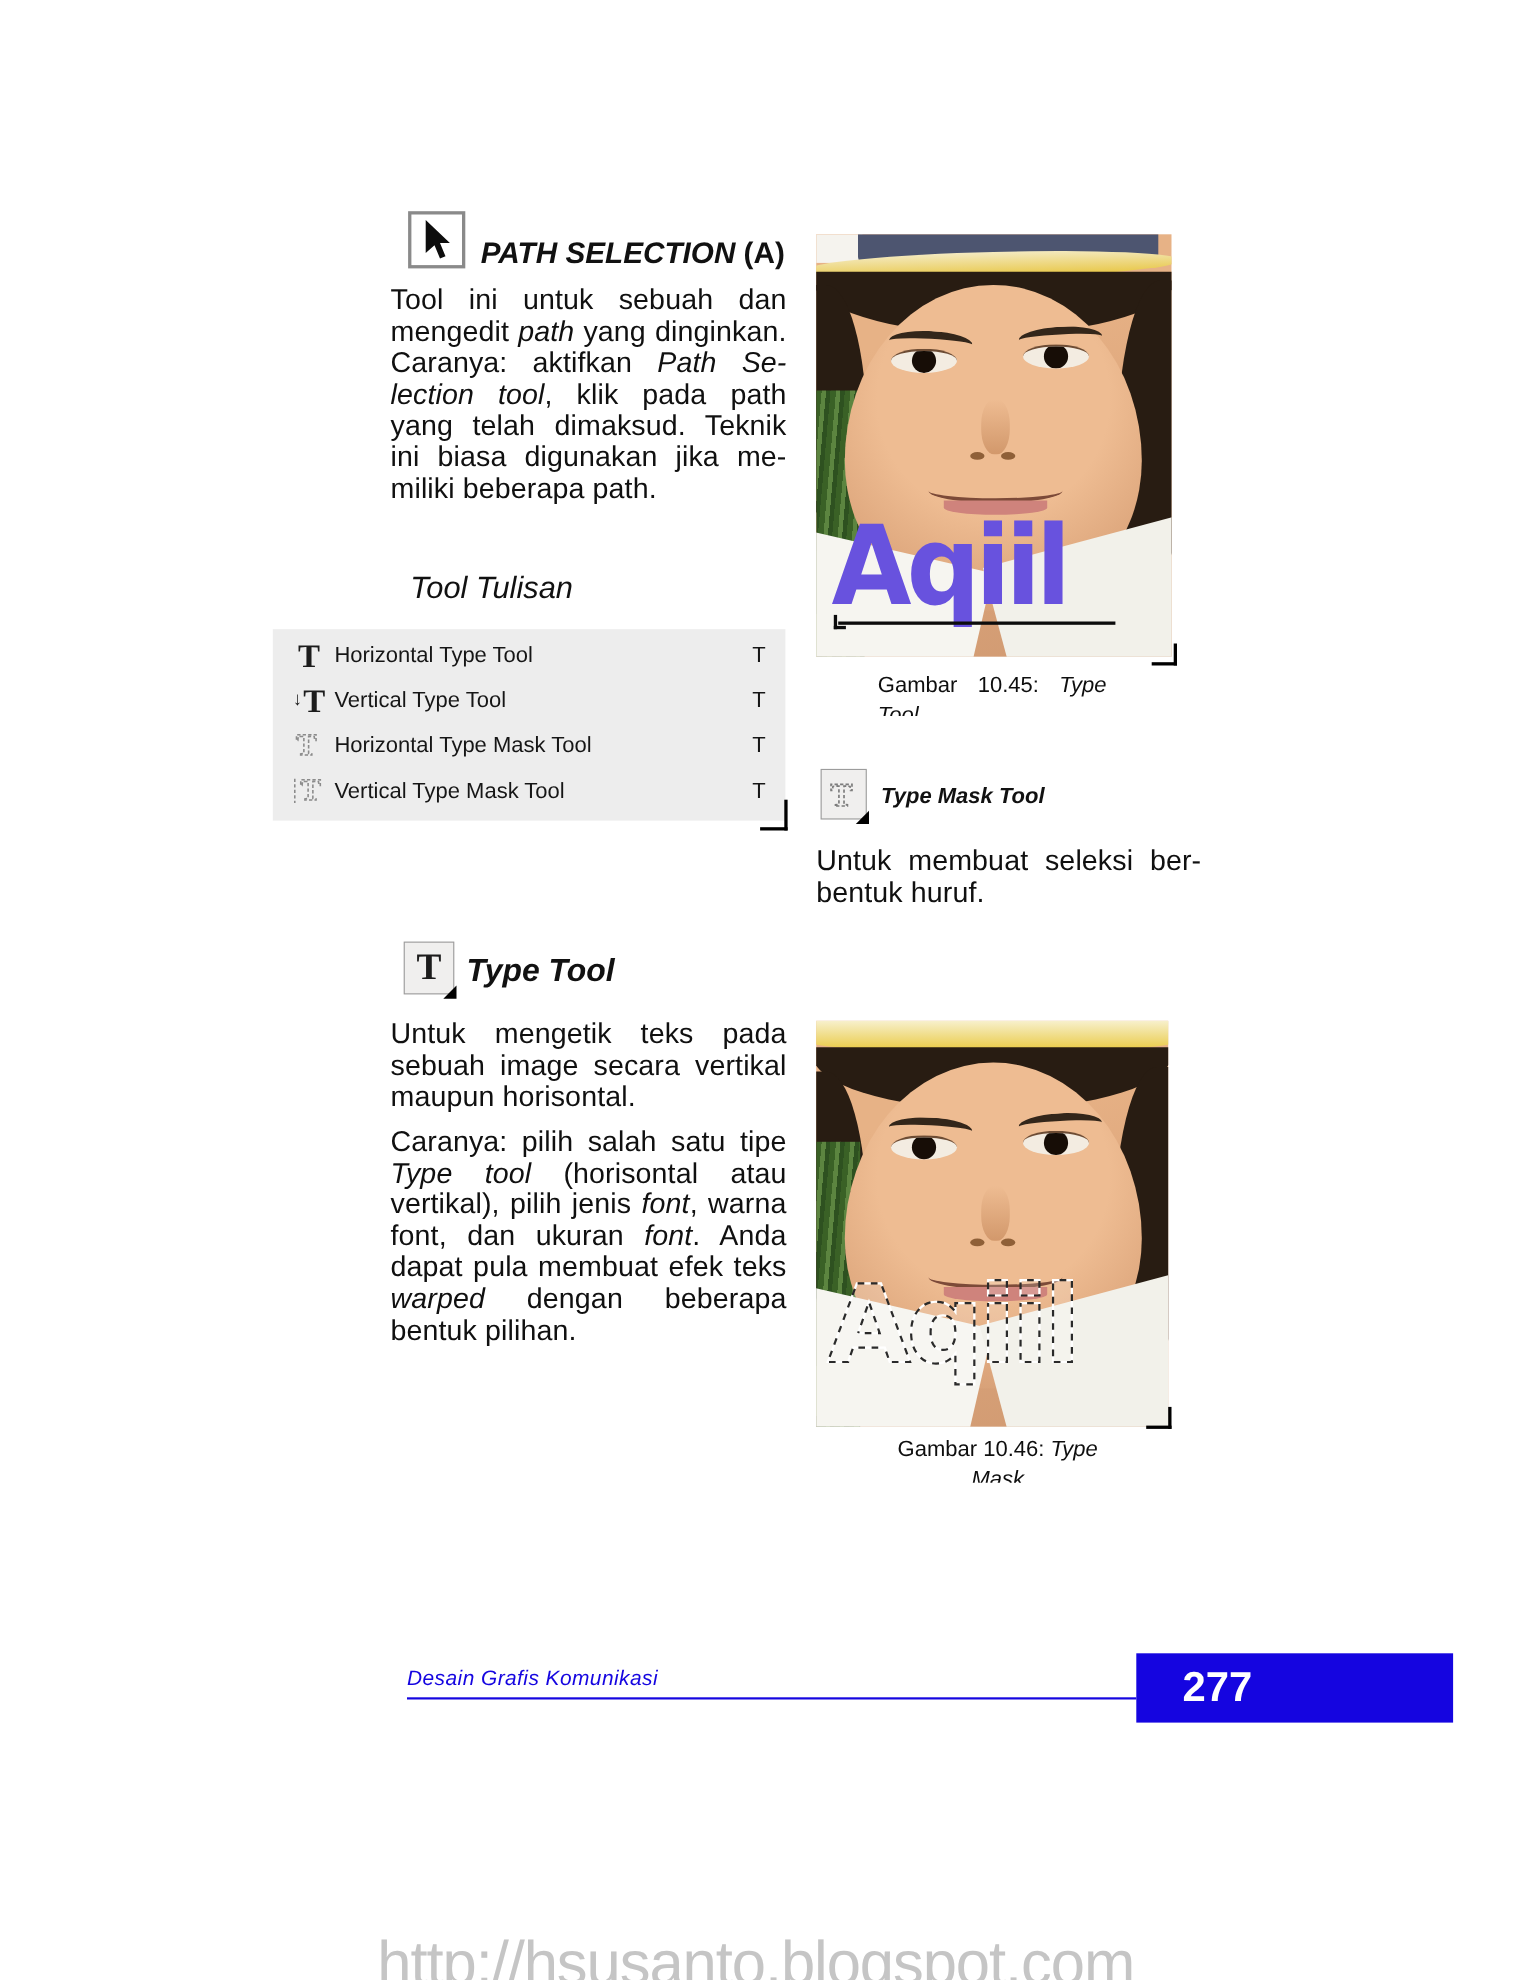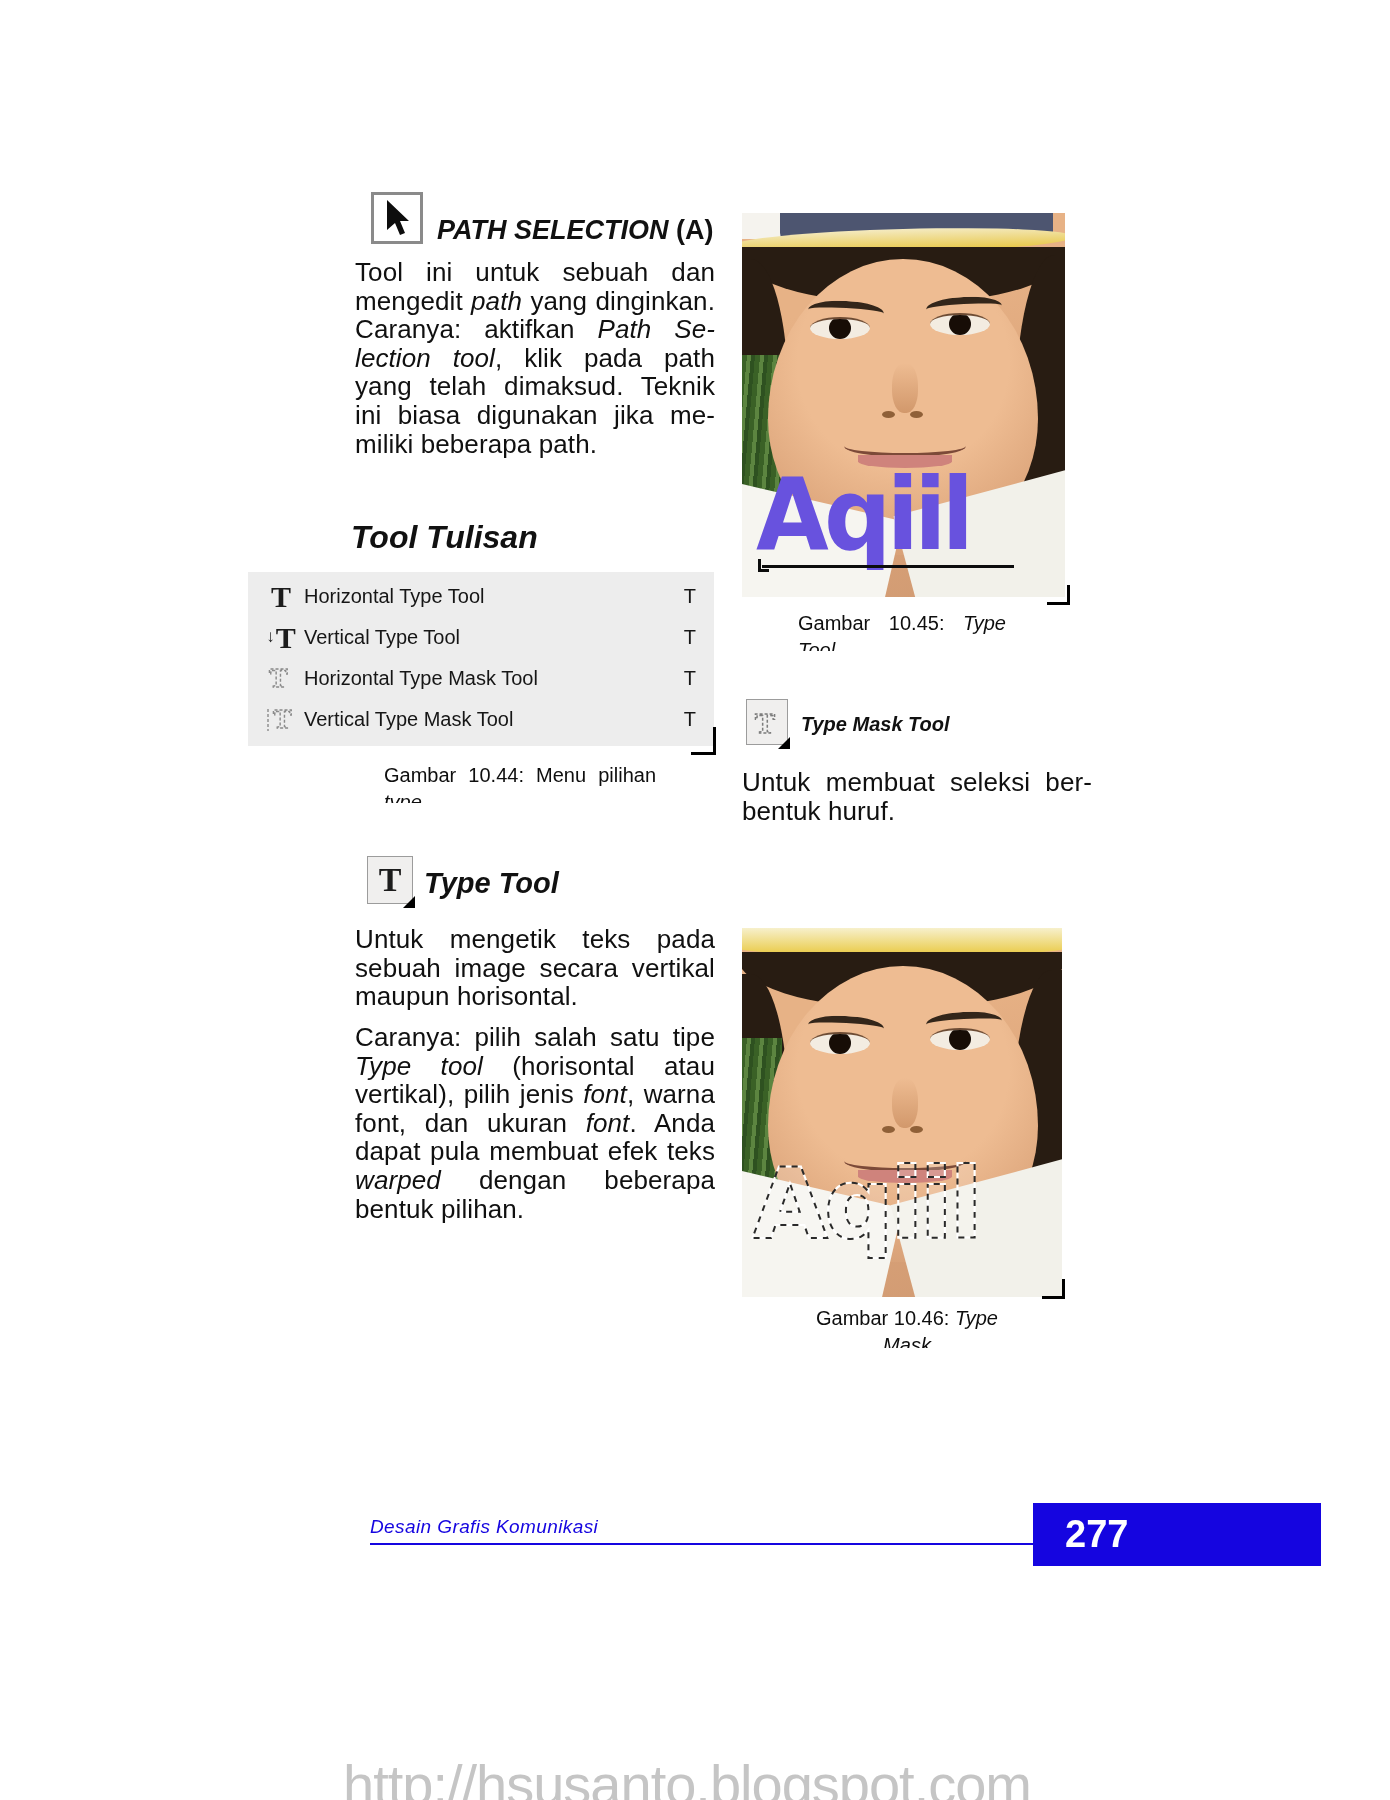--- a/index.html
+++ b/index.html
@@ -7,21 +7,21 @@
         font-family:"Liberation Sans",sans-serif;color:#111}
   .abs{position:absolute}
   .it{font-style:italic}
   .para{font-size:26px;line-height:28.6px;text-align:justify;letter-spacing:.1px;color:#101010}
 
   
   #ps-icon{left:371px;top:192px;width:52px;height:52px;background:#fff;border:3px solid #8a8a8a;box-sizing:border-box}
   #ps-title{left:437px;top:215px;font-size:27px;font-weight:bold;white-space:nowrap}
   #ps-title .bi{font-style:italic}
   #para-ps{left:355px;top:258px;width:360px}
-  #h-tulisan{left:351px;top:519px;font-size:32px;font-weight:bold;font-style:italic}
+  #h-tulisan{left:373px;top:519px;font-size:28px;font-weight:normal;font-style:italic}
 
   #typemenu{left:248px;top:572px;width:466px;height:174px;background:#ededed;box-sizing:border-box;padding-top:4px}
   .mrow{display:flex;align-items:center;height:41px;padding:0 18px 0 10px}
   .mico{width:46px;text-align:center;position:relative}
   .serifT{font-family:"Liberation Serif",serif;font-weight:bold;font-size:30px;color:#1c1c1c;line-height:1}
   .varrow{font-size:17px;color:#1c1c1c;vertical-align:6px;margin-right:1px}
   .mlabel{flex:1;font-size:20px;color:#161616}
   .mkey{font-size:20px;color:#161616}
   .corner{border-right:3px solid #000;border-bottom:3px solid #000}
   #menu-corner{left:691px;top:727px;width:22px;height:25px}
@@ -96,21 +96,21 @@
   .ants-t1,.ants-t2{font-family:"DejaVu Sans",sans-serif;font-weight:700;font-size:98px;letter-spacing:-4px}
   .ants-t1{fill:rgba(255,255,255,.18);stroke:#fff;stroke-width:2;stroke-dasharray:6 6}
   .ants-t2{fill:none;stroke:#2a2a2a;stroke-width:2;stroke-dasharray:6 6;stroke-dashoffset:6}
   #corner1{left:1047px;top:585px;width:20px;height:17px}
   #corner2{left:1042px;top:1279px;width:20px;height:17px}
 
   
   #f-title{left:370px;top:1516px;font-size:19px;font-style:italic;color:#1505e0;letter-spacing:.4px}
   #f-rule{left:370px;top:1543px;width:663px;height:2px;background:#1505e0}
   #f-box{left:1033px;top:1503px;width:288px;height:63px;background:#1505e0;display:flex;align-items:center}
-  #f-num{color:#fff;font-weight:bold;font-size:38px;padding-left:32px;font-family:"Liberation Sans",sans-serif}
+  #f-num{color:#fff;font-weight:bold;font-size:38px;padding-left:42px;font-family:"Liberation Sans",sans-serif}
   #wm{left:343px;top:1752px;font-size:56px;color:#c5c5c5;letter-spacing:-1px;white-space:nowrap;
       font-family:"Liberation Sans",sans-serif}
 </style>
 </head>
 <body>
 
 <div id="page">
 
   <div class="abs" id="ps-icon">
     <svg width="46" height="46" viewBox="0 0 46 46">
@@ -148,24 +148,20 @@
             <line x1="4" y1="8" x2="4" y2="30" stroke="#8b8b8b" stroke-width="1.4" stroke-dasharray="3 2"></line>
             <text x="9" y="27" font-family="Liberation Serif, serif" font-weight="bold" font-size="28" fill="none" stroke="#8b8b8b" stroke-width="1.4" stroke-dasharray="3 2">T</text>
           </svg>
       </span>
       <span class="mlabel">Vertical Type Mask Tool</span>
       <span class="mkey">T</span>
     </div>
   </div>
   <div class="abs corner" id="menu-corner"></div>
 
-  <div class="abs cap" id="cap44">
-    <div class="l1"><span>Gambar 10.44: Menu pilihan </span><span class="it">type</span></div>
-
-  </div>
 
   <div class="toolbtn" id="tt-btn">
     <span class="serifT">T</span>
     <span class="tri"></span>
   </div>
   <div class="abs" id="tt-title">Type Tool</div>
   <div class="abs para" id="para-tt1"><span>Untuk mengetik teks pada sebuah image secara vertikal maupun horisontal.</span></div>
   <div class="abs para" id="para-tt2"><span>Caranya: pilih salah satu tipe </span><span class="it">Type tool</span><span> (horisontal atau vertikal), pilih jenis </span><span class="it">font</span><span>, warna font, dan ukuran </span><span class="it">font</span><span>. Anda dapat pula membuat efek teks </span><span class="it">warped</span><span> dengan beberapa bentuk pilihan.</span></div>
 
   <div class="ph p1" id="photo1">

